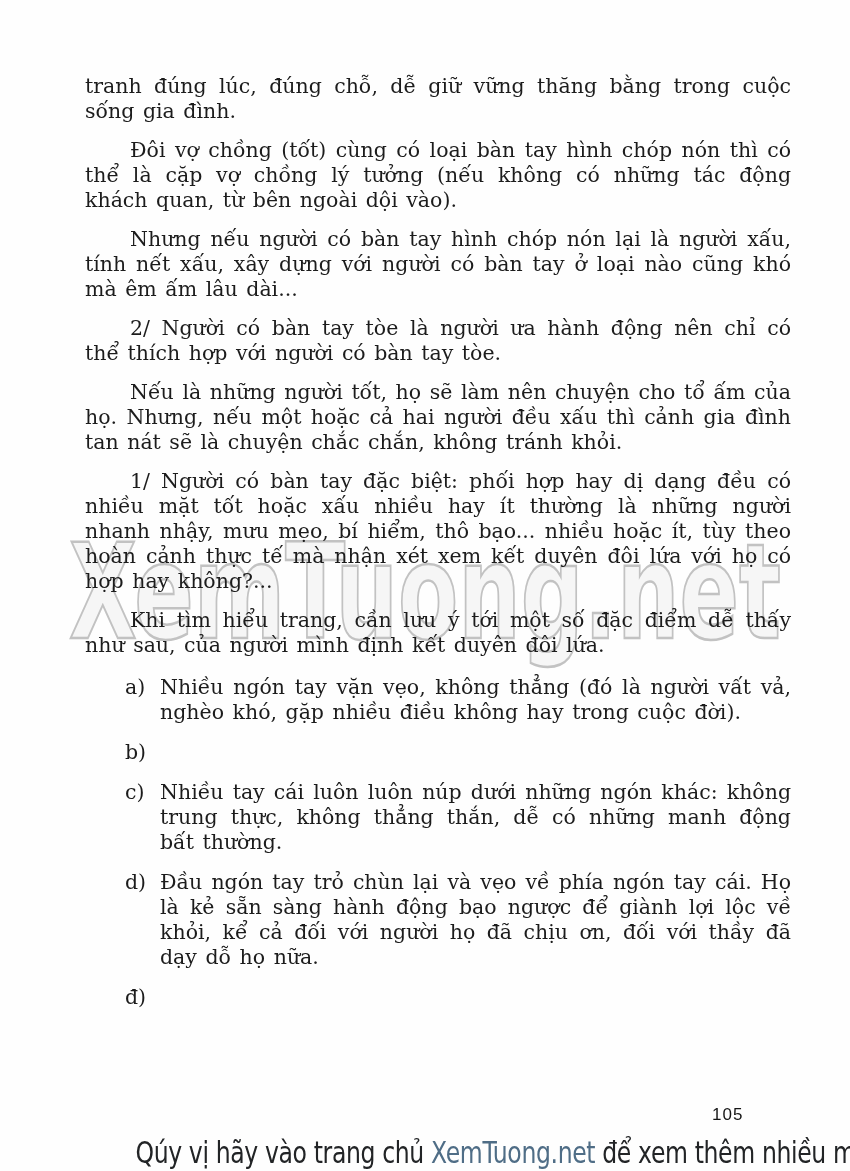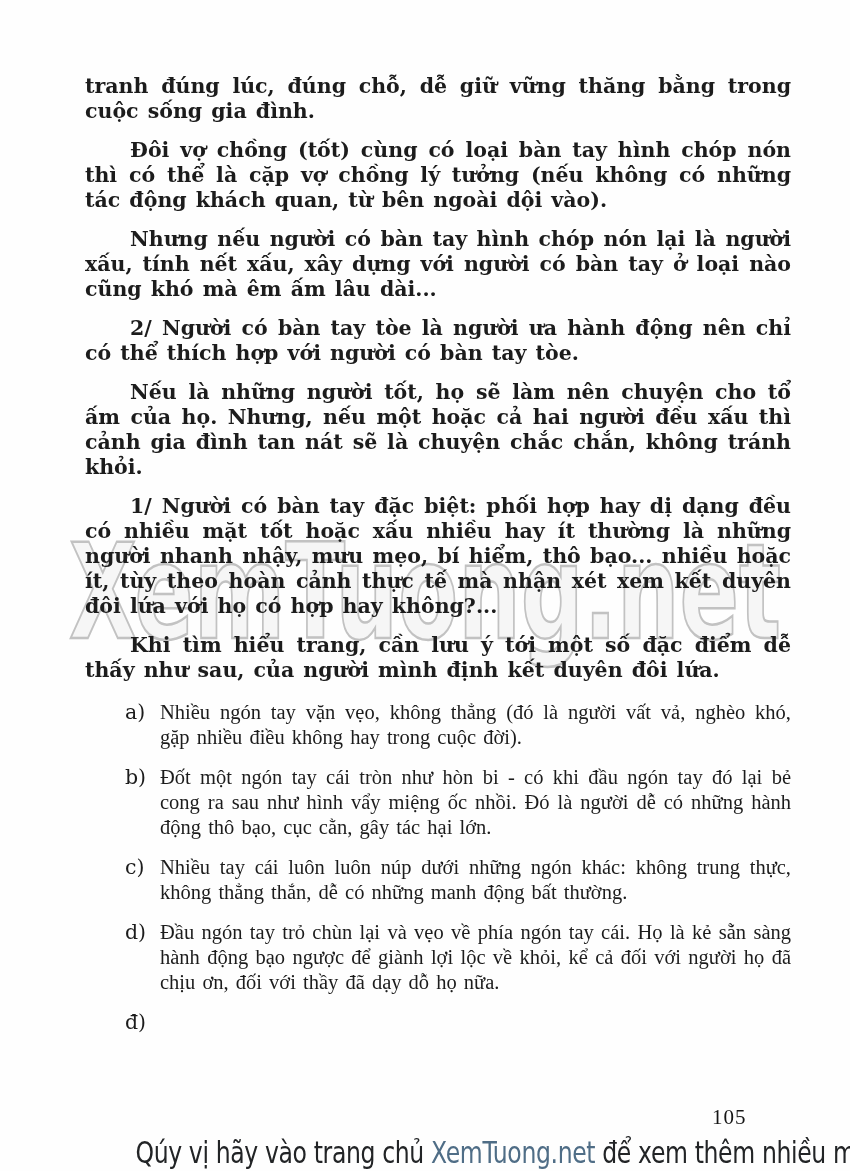--- a/index.html
+++ b/index.html
@@ -22,64 +22,62 @@
     left: 85px;
     top: 74px;
     width: 706px;
     font-size: 20.5px;
     line-height: 25px;
     text-align: justify;
     word-spacing: 2px;
   }
   .content p {
     margin: 0 0 14px 0;
-    font-weight: bold;
   }
   .content p.indent {
     text-indent: 45px;
   }
   .hand-list {
     margin-top: 17px;
   }
   .hand-list .li {
     display: flex;
     margin: 0 0 15px 0;
     padding-left: 40px;
   }
   .hand-list .marker {
     width: 35px;
     flex: 0 0 35px;
   }
   .hand-list .li-text {
     flex: 1 1 auto;
     text-align: justify;
-    font-family: Liberation Serif, serif;
   }
   
   .watermark {
     position: absolute;
     left: 0;
     top: 506px;
     width: 850px;
     height: 190px;
     pointer-events: none;
   }
   .watermark text {
     font-family: "DejaVu Sans", "Liberation Sans", sans-serif;
     font-weight: bold;
   }
   
   .page-number {
     position: absolute;
     left: 712px;
     top: 1105px;
-    font-size: 21px;
+    font-size: 17px;
     letter-spacing: 1px;
     color: #151515;
-    font-family: Liberation Serif, serif;
+    font-family: Liberation Sans, sans-serif;
   }
   
   .footer {
     position: absolute;
     left: 0;
     bottom: 0;
     width: 850px;
     text-align: center;
     white-space: nowrap;
     font-family: "DejaVu Sans", "Liberation Sans", sans-serif;
@@ -115,21 +113,20 @@
     <p class="indent">1/ Người có bàn tay đặc biệt: phối hợp hay dị dạng đều có nhiều mặt tốt hoặc xấu nhiều hay ít thường là những người nhanh nhậy, mưu mẹo, bí hiểm, thô bạo... nhiều hoặc ít, tùy theo hoàn cảnh thực tế mà nhận xét xem kết duyên đôi lứa với họ có hợp hay không?...</p>
     <p class="indent">Khi tìm hiểu trang, cần lưu ý tới một số đặc điểm dễ thấy như sau, của người mình định kết duyên đôi lứa.</p>
 
     <div class="hand-list">
       <div class="li">
         <span class="marker">a)</span>
         <span class="li-text">Nhiều ngón tay vặn vẹo, không thẳng (đó là người vất vả, nghèo khó, gặp nhiều điều không hay trong cuộc đời).</span>
       </div>
       <div class="li">
         <span class="marker">b)</span>
-        <span class="li-text">Đốt một ngón tay cái tròn như hòn bi - có khi đầu ngón tay đó lại bẻ cong ra sau như hình vẩy miệng ốc nhồi. Đó là người dễ có những hành động thô bạo, cục cằn, gây tác hại lớn.</span>
       </div>
       <div class="li">
         <span class="marker">c)</span>
         <span class="li-text">Nhiều tay cái luôn luôn núp dưới những ngón khác: không trung thực, không thẳng thắn, dễ có những manh động bất thường.</span>
       </div>
       <div class="li">
         <span class="marker">d)</span>
         <span class="li-text">Đầu ngón tay trỏ chùn lại và vẹo về phía ngón tay cái. Họ là kẻ sẵn sàng hành động bạo ngược để giành lợi lộc về khỏi, kể cả đối với người họ đã chịu ơn, đối với thầy đã dạy dỗ họ nữa.</span>
       </div>
       <div class="li">

